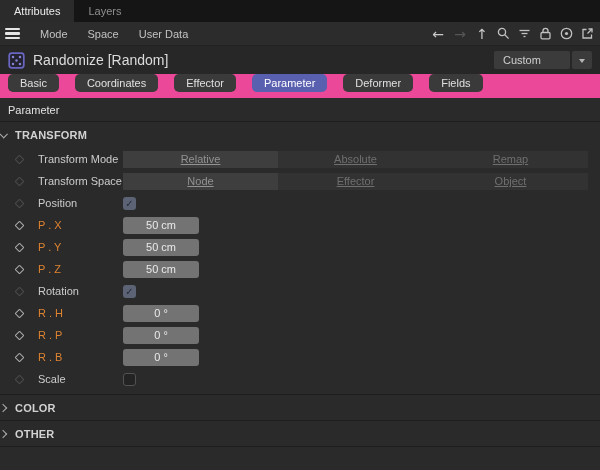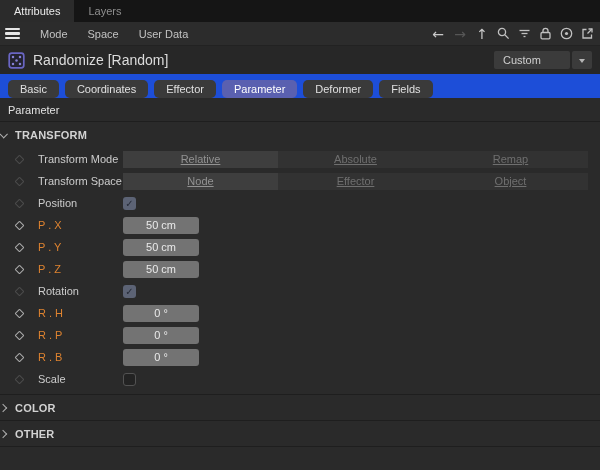--- a/index.html
+++ b/index.html
@@ -23,21 +23,21 @@
   .nav-glyph.dim { color:#565656; }
   .micon { width:15px; height:15px; display:block; }
   
   .objrow { height:28px; display:flex; align-items:center; padding:0 8px; background:#272727; }
   .obj-title { margin-left:8px; color:#dcdcdc; font-size:14px; }
   .dropdown { margin-left:auto; display:flex; gap:2px; }
   .dd-main { width:76px; height:18px; background:#3b3b3b; border-radius:2px; display:flex; align-items:center; padding-left:9px; color:#cfcfcf; }
   .dd-btn { width:20px; height:18px; background:#3b3b3b; border-radius:2px; display:flex; align-items:center; justify-content:center; }
   .caret-down { width:0; height:0; border:3.5px solid transparent; border-top:4.5px solid #b5b5b5; margin-top:4px; }
   
-  .tabsrow { height:24px; display:flex; align-items:flex-end; gap:6px; padding:0 8px; background:#1d4ed8; }
+  .tabsrow { height:24px; display:flex; align-items:flex-start; gap:16px; padding:0 8px; background:#ec4899; }
   .stab { height:18px; padding:0 12px; background:#3a3a3a; border-radius:5px; display:flex; align-items:center; color:#e0e0e0; cursor:default; }
   .stab.active { background:#5a60b0; color:#ffffff; }
   
   .ptitle { height:24px; display:flex; align-items:center; padding:0 8px; color:#e3e3e3; border-bottom:1px solid #1e1e1e; }
   
   .group-header { height:26px; display:flex; align-items:center; color:#d2d2d2; font-weight:bold; letter-spacing:.2px; }
   .group-header .glabel { margin-left:9px; }
   .chev { width:6px; height:6px; border-right:1.6px solid #b0b0b0; border-bottom:1.6px solid #b0b0b0; display:inline-block; }
   .chev.down { transform:rotate(45deg) translateY(-1px); }
   .chev.right { transform:rotate(-45deg); }

